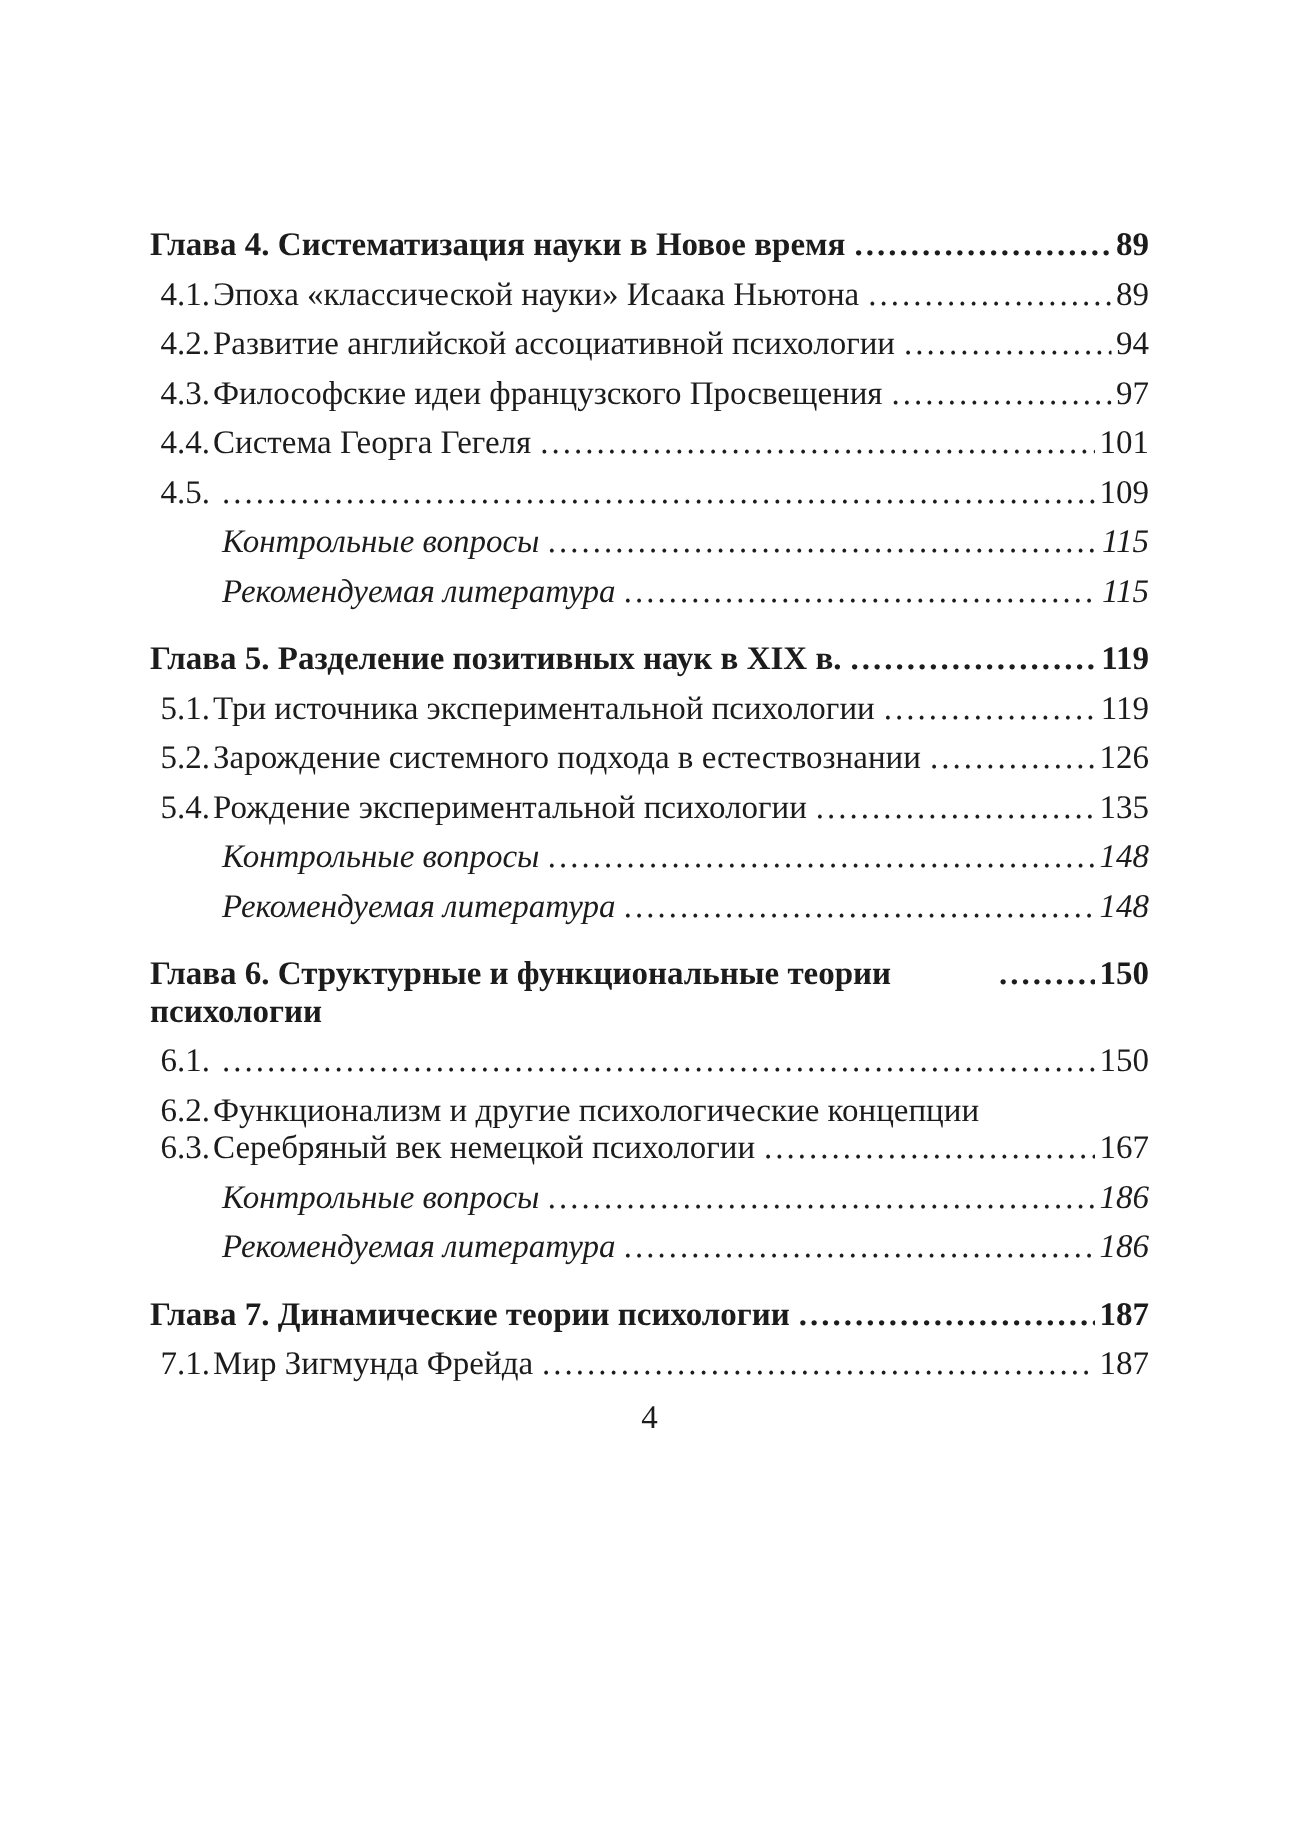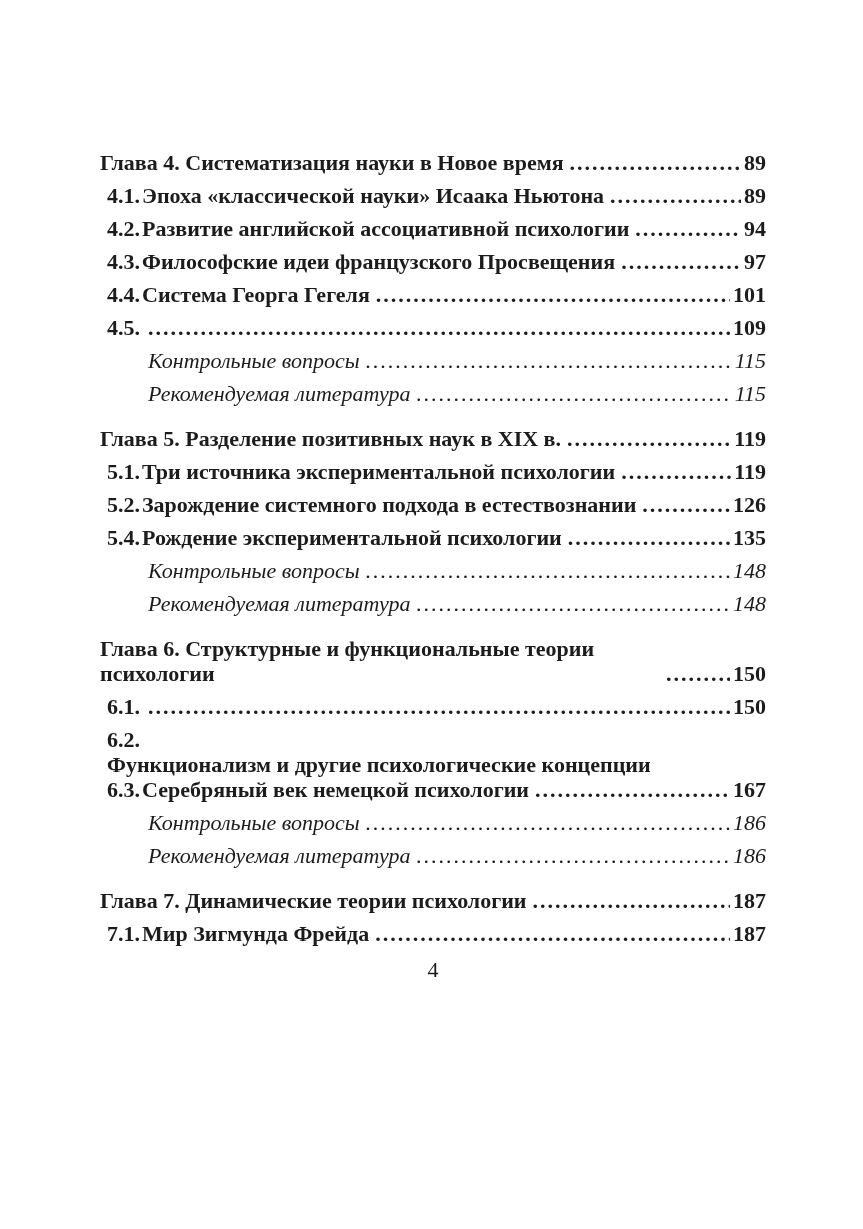--- a/index.html
+++ b/index.html
@@ -19,28 +19,28 @@
     position: absolute;
     left: 100px;
     top: 150px;
     width: 666px;
   }
   .row {
     display: flex;
     align-items: baseline;
     margin-bottom: 8px;
   }
-  .row.chapter { font-weight: bold; margin-top: 20px; align-items: flex-end; }
+  .row.chapter { font-weight: bold; margin-top: 20px; }
   .row.chapter.first { margin-top: 0; }
-  .row.item { padding-left: 7px; font-weight: bold; }
+  .row.item { padding-left: 7px; }
   .num { flex: none; width: 35px; }
   .t { flex: none; max-width: 560px; }
   .row.sub { padding-left: 48px; font-style: italic; }
   .row.cont { padding-left: 42px; }
-  .row.no-leader { margin-bottom: 0; flex-direction: column; }
+  .row.no-leader { margin-bottom: 0; }
   .leader {
     flex: 1 1 20px;
     min-width: 12px;
     overflow: hidden;
     white-space: nowrap;
     padding-left: 6px;
     margin-right: 3px;
   }
   .leader::after {
     content: "..................................................................................................................................................";

